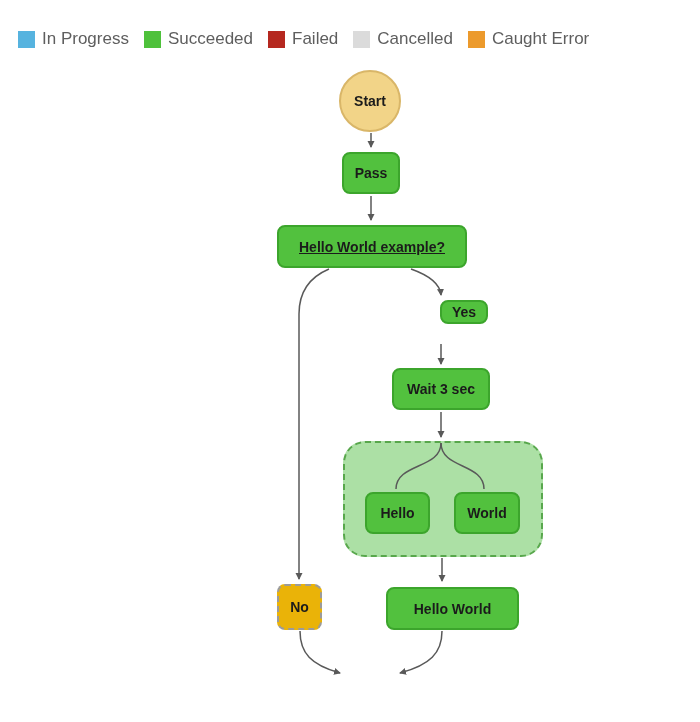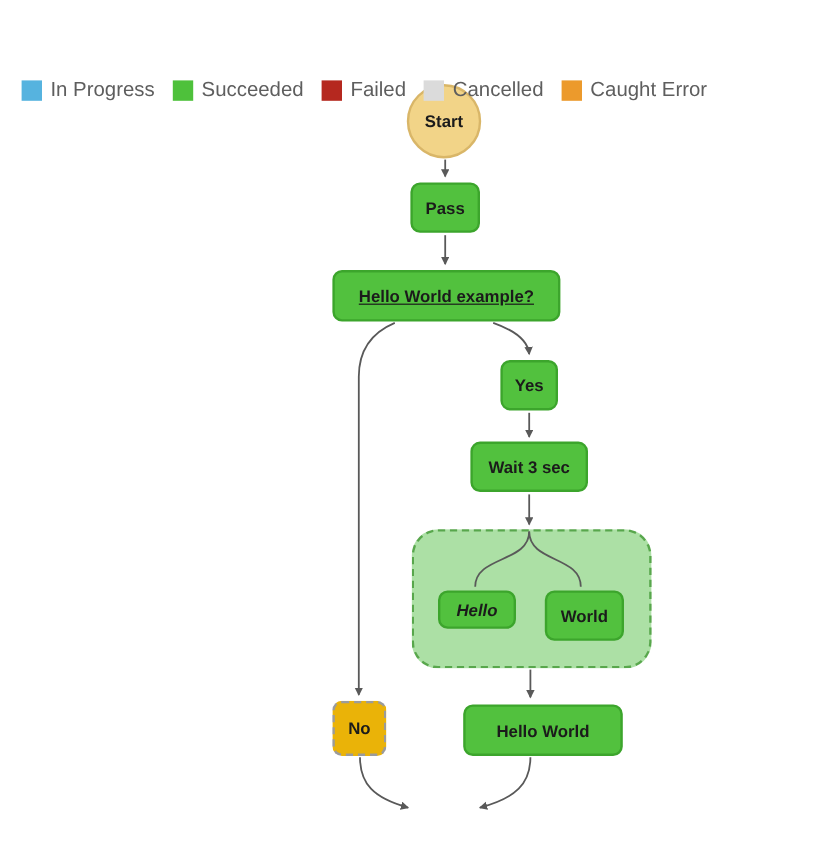--- a/index.html
+++ b/index.html
@@ -14,21 +14,20 @@
 
   
   .legend {
     position: absolute;
     top: 29px;
     left: 18px;
     display: flex;
     align-items: flex-start;
     gap: 15px;
     z-index: 4;
-    margin-top: 36px;
   }
   .legend-item { display: flex; align-items: center; }
   .swatch {
     width: 17px; height: 17px;
     margin-right: 7px;
     display: inline-block;
   }
   .legend-label {
     font-size: 17px;
     color: #5e5e5e;
@@ -102,21 +101,21 @@
       <span class="swatch" style="background-color: rgb(219, 219, 219);"></span>
       <span class="legend-label">Cancelled</span>
     </div>
     <div class="legend-item">
       <span class="swatch" style="background-color: rgb(236, 154, 44);"></span>
       <span class="legend-label">Caught Error</span>
     </div>
   </div>
 
   <div class="parallel" style="left:343px; top:441px; width:200px; height:116px;">
-    <div class="node green" style="left:20px; top:49px; width:65px; height:32px;font-style:italic;">
+    <div class="node green" style="left:20px; top:49px; width:65px; height:42px;">
       <span>Hello</span>
     </div>
     <div class="node green" style="left:109px; top:49px; width:66px; height:42px;">
       <span>World</span>
     </div>
   </div>
 
   <svg class="edges" width="700" height="722">
     <defs>
       <marker id="arrow" markerWidth="8" markerHeight="8" refX="6" refY="3.5" orient="auto" markerUnits="userSpaceOnUse">
@@ -141,21 +140,21 @@
   </div>
 
   <div class="node green" style="left:342px; top:152px; width:58px; height:42px;">
     <span>Pass</span>
   </div>
 
   <div class="node green" style="left:277px; top:225px; width:190px; height:43px;text-decoration:underline;">
     <span>Hello World example?</span>
   </div>
 
-  <div class="node green" style="left:417px; top:300px; width:48px; height:42px;">
+  <div class="node green" style="left:440px; top:300px; width:48px; height:24px;">
     <span>Yes</span>
   </div>
 
   <div class="node green" style="left:392px; top:368px; width:98px; height:42px;">
     <span>Wait 3 sec</span>
   </div>
 
   <div class="node dashed-node" style="left:277px; top:584px; width:45px; height:46px;">
     <span>No</span>
   </div>

